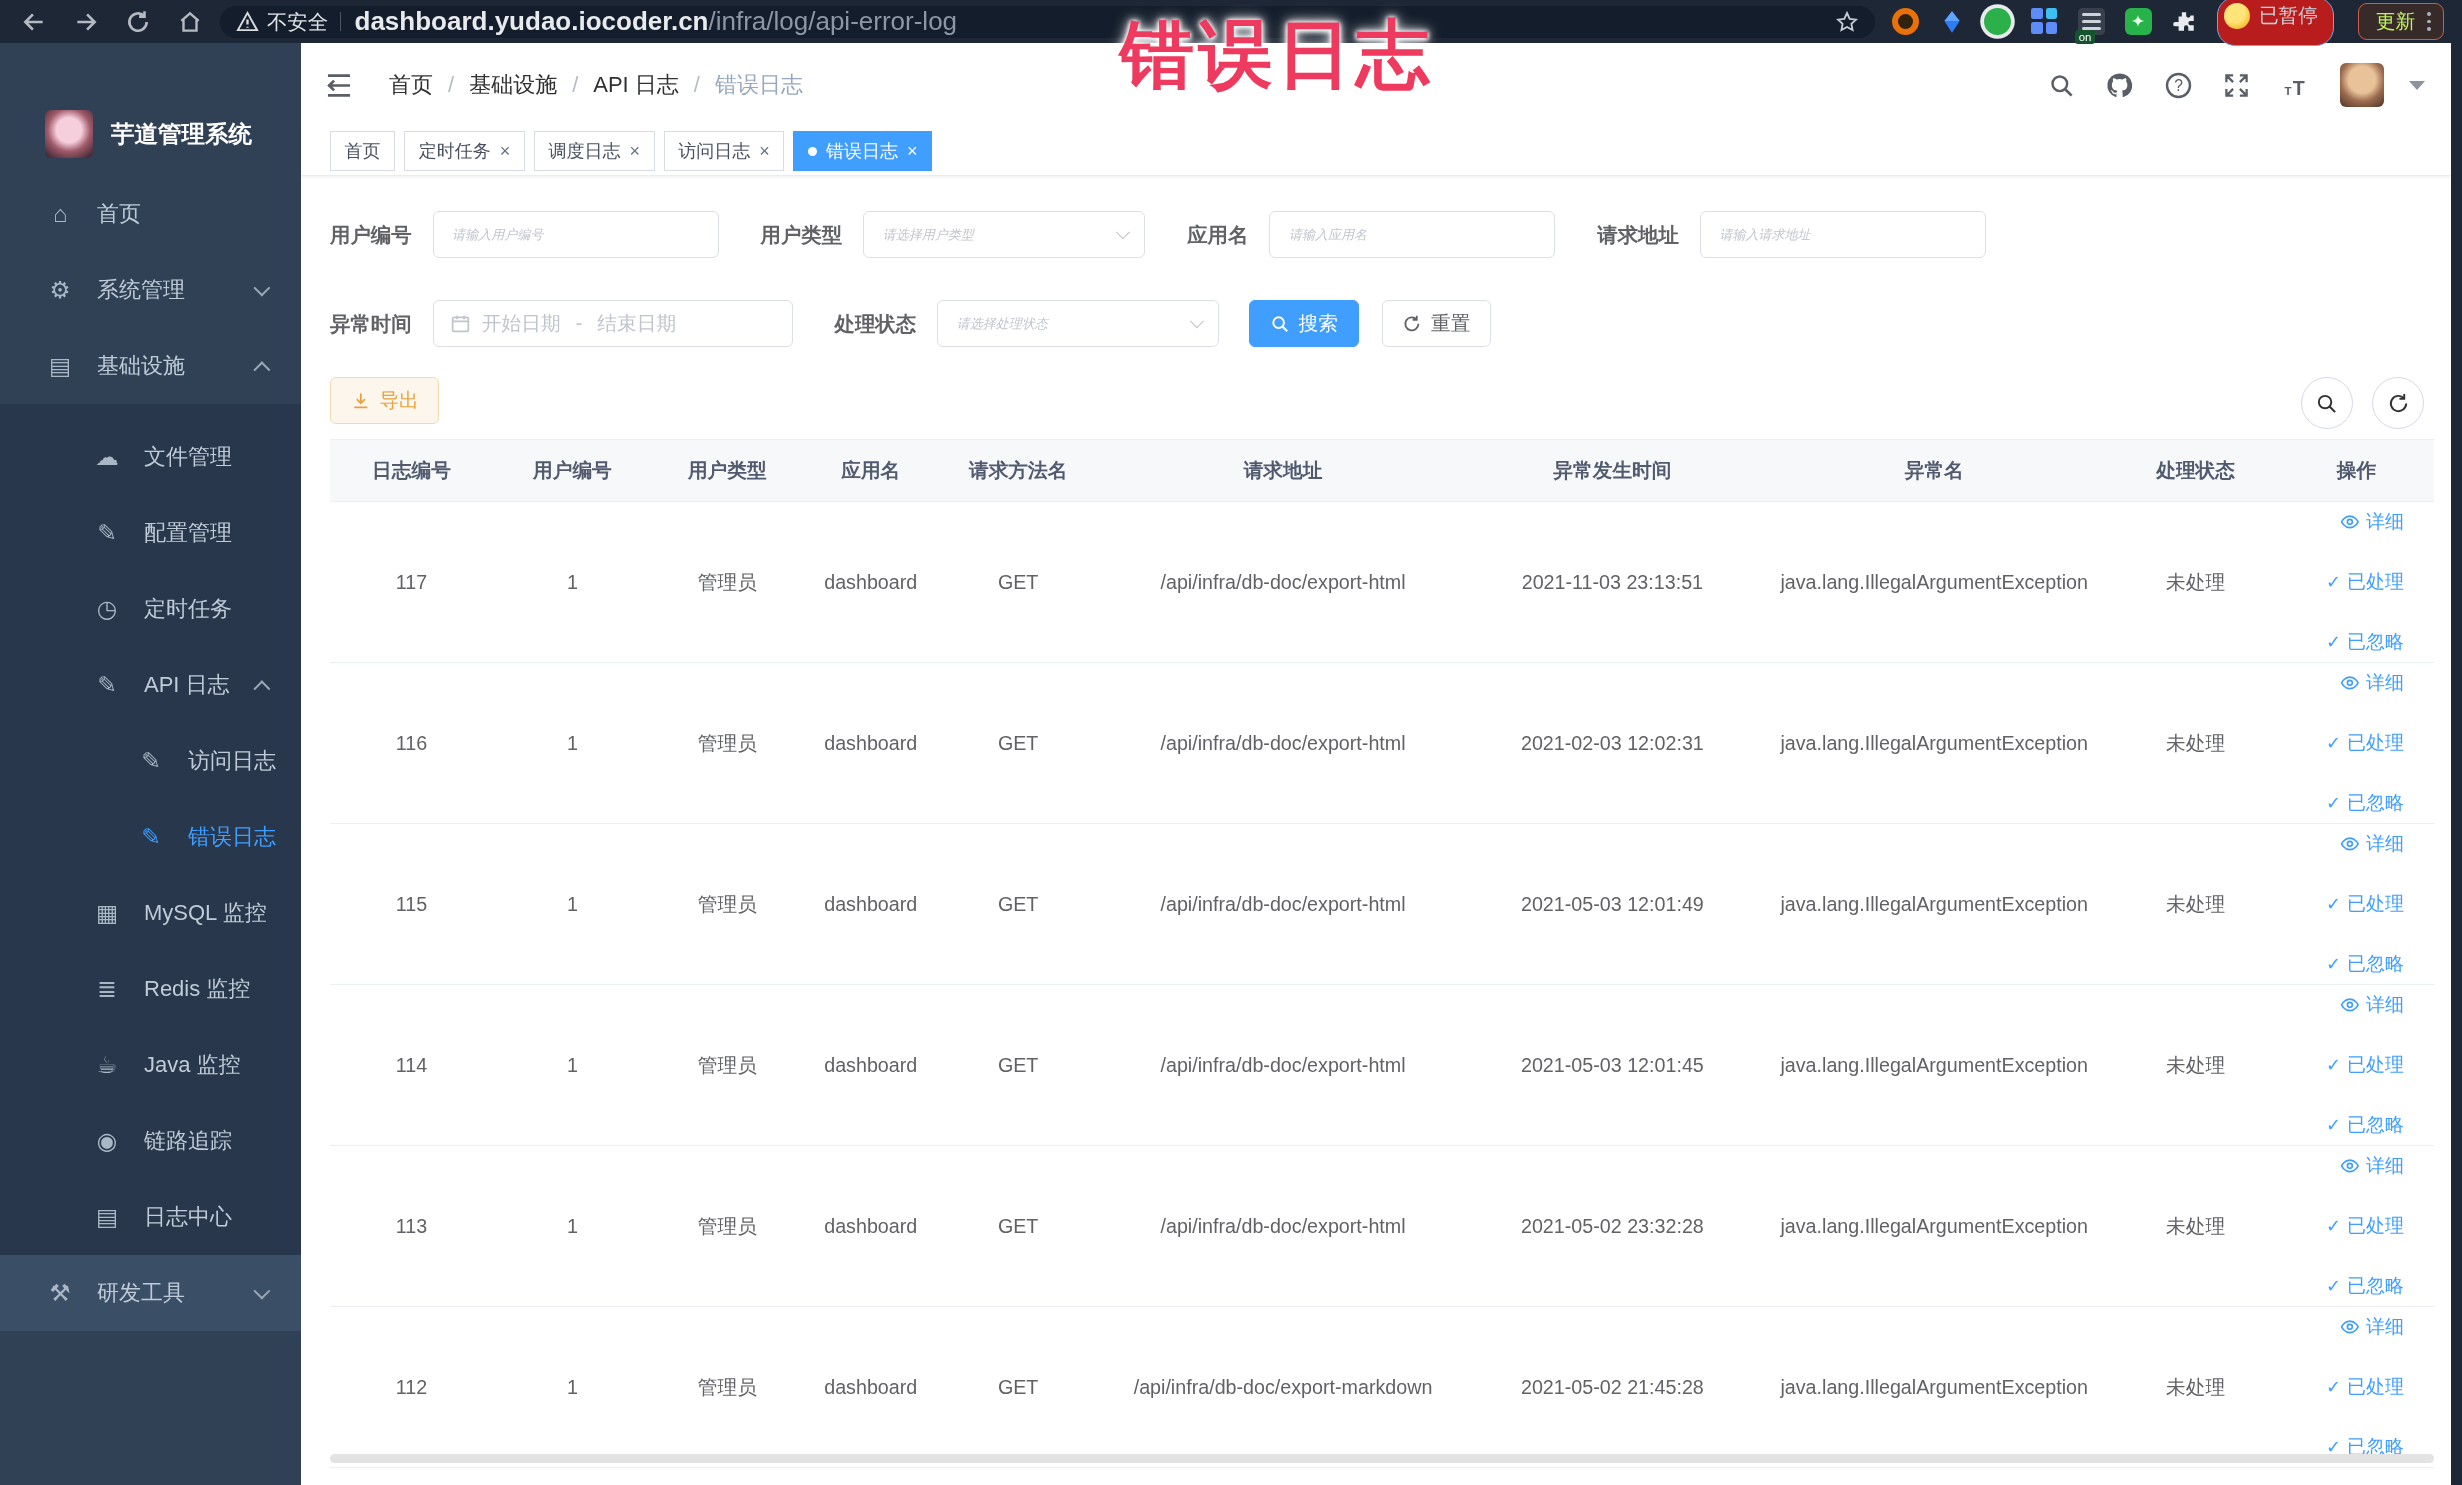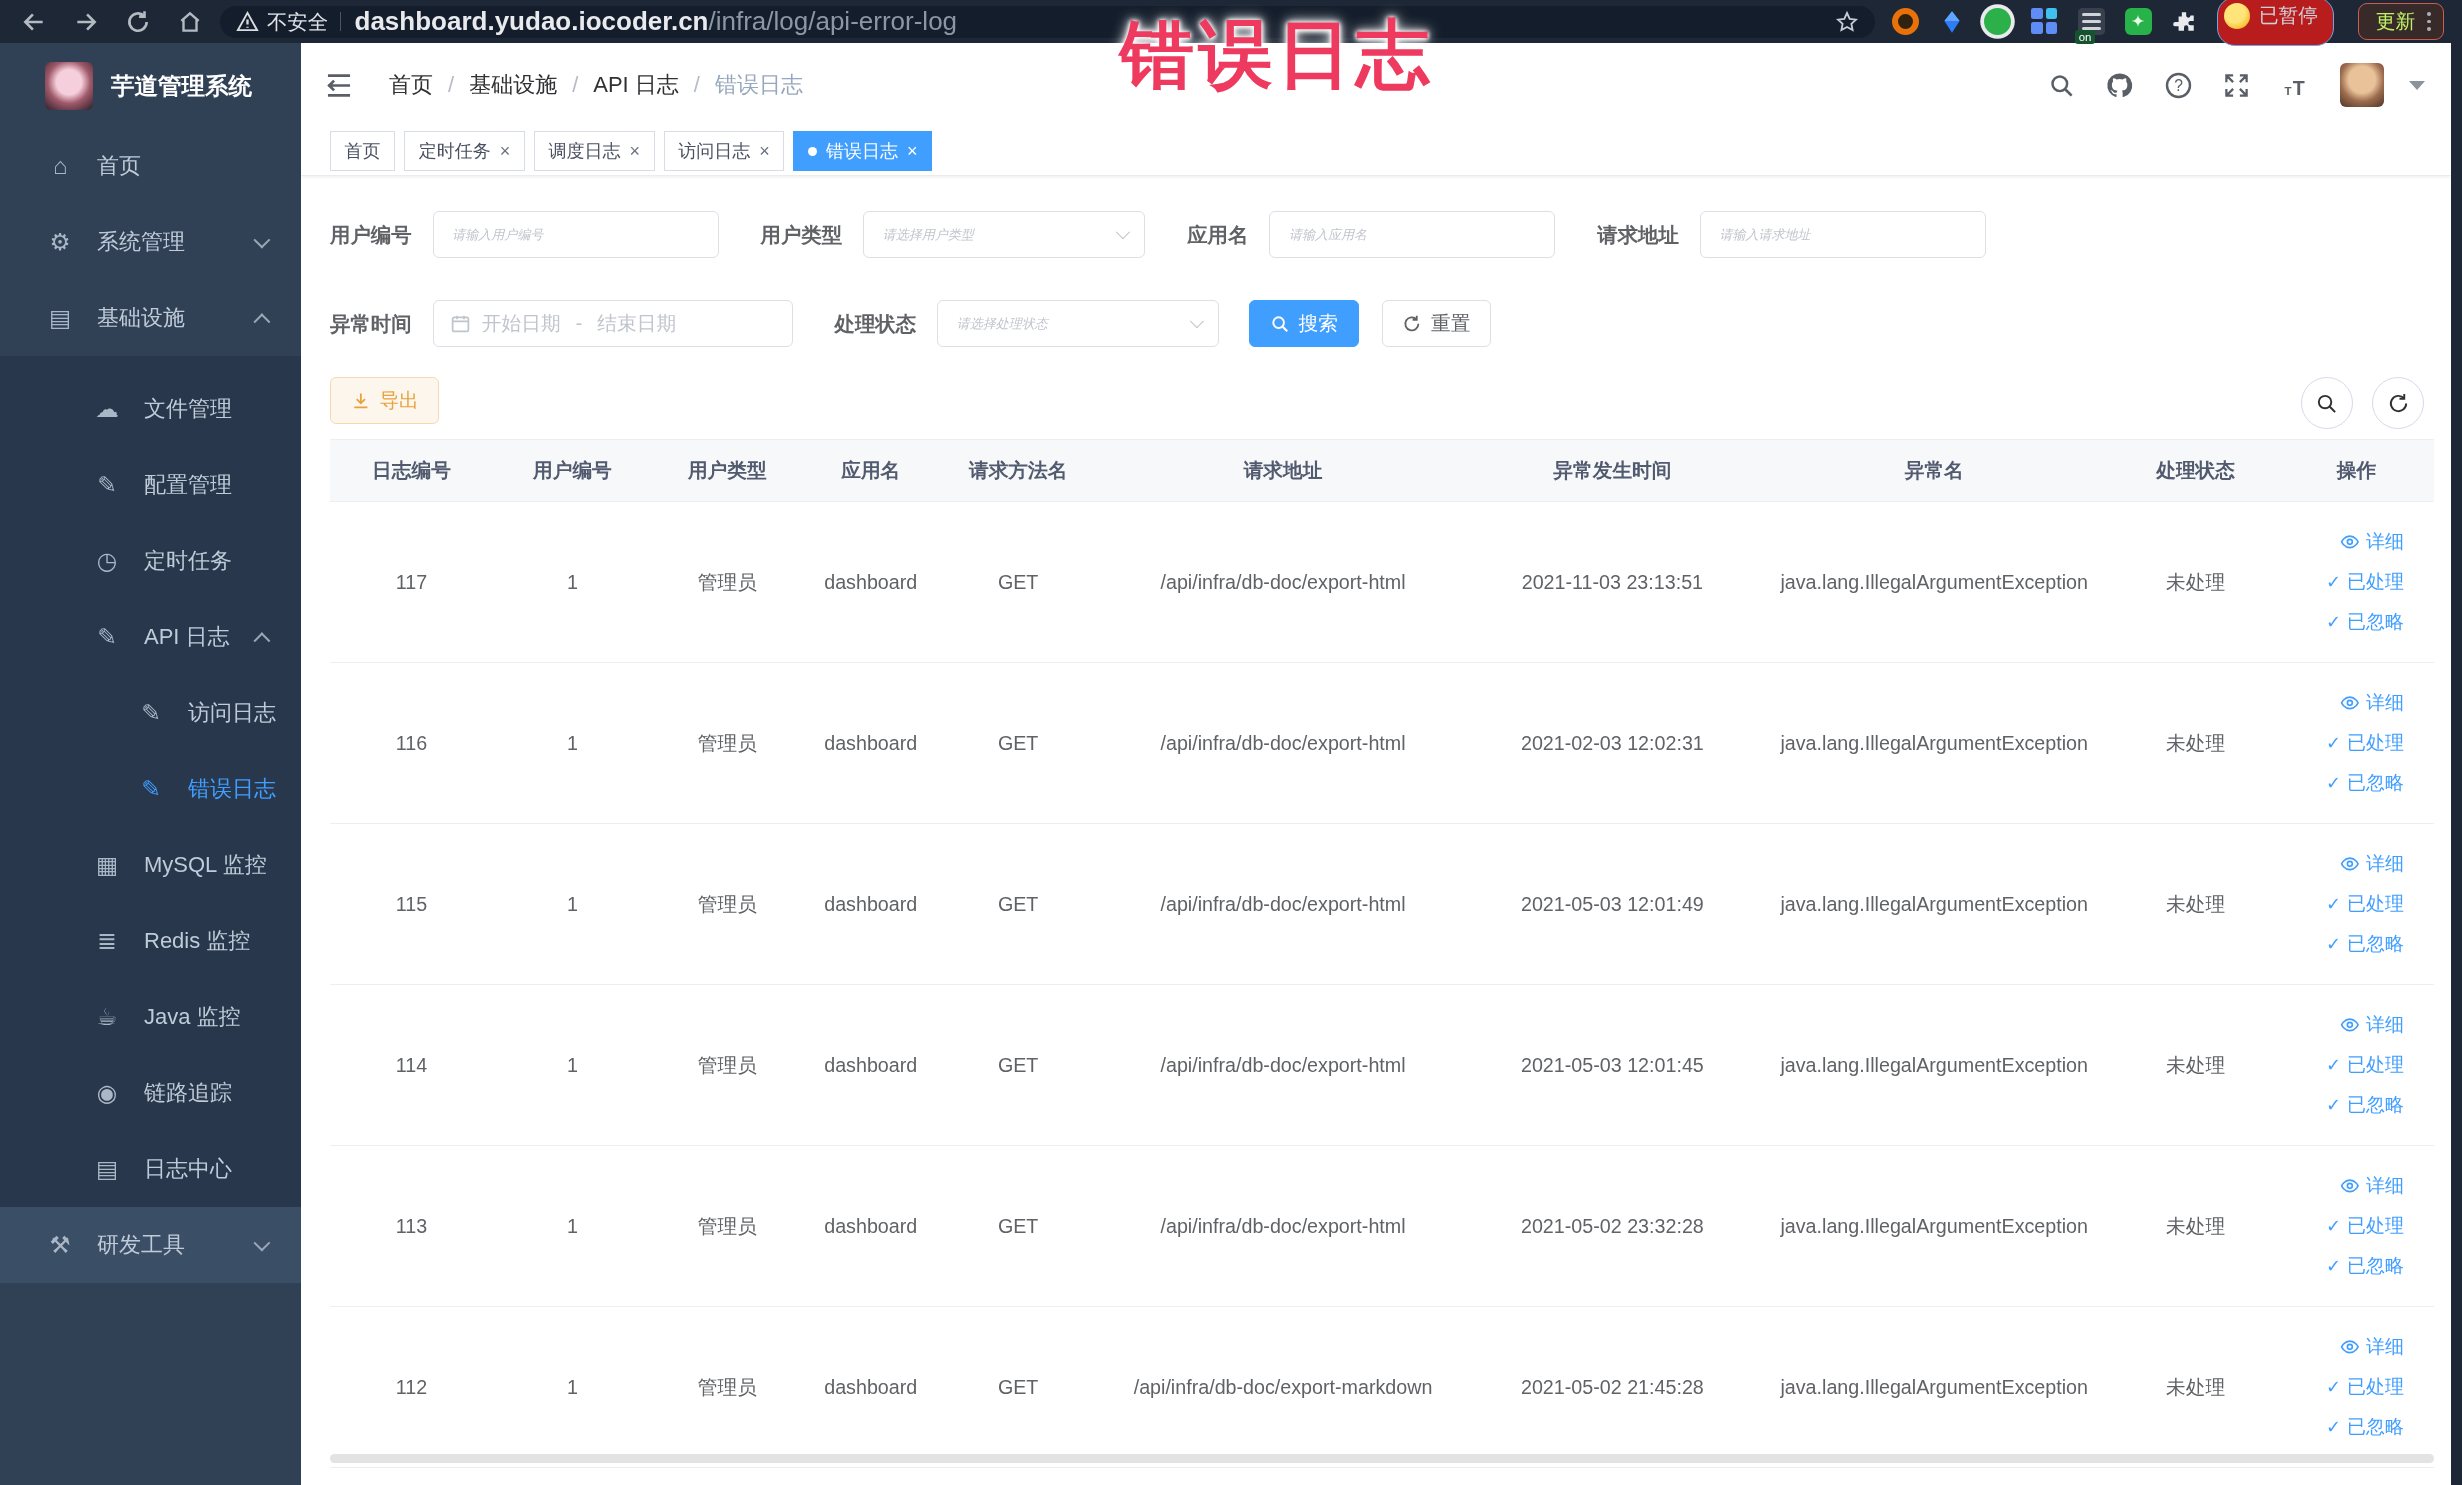--- a/index.html
+++ b/index.html
@@ -45,21 +45,21 @@
   
   .edge{position:absolute;right:0;top:0;width:10.6px;height:1486px;background:#1e2736;z-index:6;}
 
   
   .wm{position:absolute;left:1120px;top:6px;z-index:50;font-size:74px;font-weight:bold;letter-spacing:4.5px;
       color:#ee3a5f;text-shadow:0 0 4.5px #fff,0 0 9px #fff,0 0 15px rgba(255,255,255,.95),0 2.3px 4.5px rgba(255,255,255,.8);
       pointer-events:none;}
 
   
   .sidebar{position:absolute;left:0;top:43px;width:301px;bottom:0;background:#304156;z-index:2;}
-  .logo-row{height:85px;display:flex;align-items:center;gap:18px;padding-left:45px;}
+  .logo-row{height:85px;display:flex;align-items:center;gap:18px;padding-left:45px;margin-top:48px;}
   .logo-img{width:48px;height:48px;border-radius:6px;
             background:radial-gradient(circle at 50% 42%,#f6cfdd 0 34%,#a05a6a 58%,#2a1e2a 100%);}
   .logo-title{color:#fff;font-size:23.5px;font-weight:bold;}
   .s-item{height:76px;display:flex;align-items:center;color:#bfcbd9;font-size:22px;cursor:pointer;position:relative;}
   .s-ico{width:32px;margin-right:21px;font-size:23.5px;text-align:center;color:#aab7c6;}
   .p1{padding-left:44px;}
   .p2{padding-left:91px;background:#28374b;}
   .p3{padding-left:135px;background:#28374b;}
   .subpad{background:#28374b;height:15px;}
   .s-item.active,.s-item.active .s-ico{color:#409eff;}
@@ -123,21 +123,21 @@
         display:flex;align-items:center;justify-content:center;cursor:pointer;}
 
   
   .table{position:absolute;left:29px;top:263px;width:2104px;font-size:19.7px;}
   .thead{height:61px;background:#f7f8fa;border-top:0.8px solid #ebeef5;border-bottom:0.8px solid #ebeef5;
          display:flex;align-items:center;color:#515a6e;font-weight:bold;}
   .trow{height:160px;display:flex;align-items:center;border-bottom:0.8px solid #ebeef5;color:#606266;}
   .cell{text-align:center;box-sizing:border-box;overflow:hidden;}
   .c0{width:163px;}.c1{width:159px;}.c2{width:151px;}.c3{width:136px;}.c4{width:159px;}
   .c5{width:371px;}.c6{width:288px;}.c7{width:356px;}.c8{width:167px;}.c9{width:155px;}
-  .ops{display:flex;flex-direction:column;align-items:flex-end;gap:14px;padding-right:30px;}
+  .ops{display:flex;flex-direction:column;align-items:flex-end;gap:34px;padding-right:30px;}
   .link{color:#409eff;display:flex;align-items:center;gap:6px;cursor:pointer;font-size:19px;white-space:nowrap;}
   .check{color:#409eff;font-size:18px;}
   .hscroll{position:absolute;left:29px;top:1278px;width:2104px;height:9px;border-radius:4.5px;background:#e3e3e3;}
 </style>
 </head>
 <body>
 
 <div class="browser">
   <div class="bnav">
     <svg class="bicon" viewBox="0 0 24 24">

